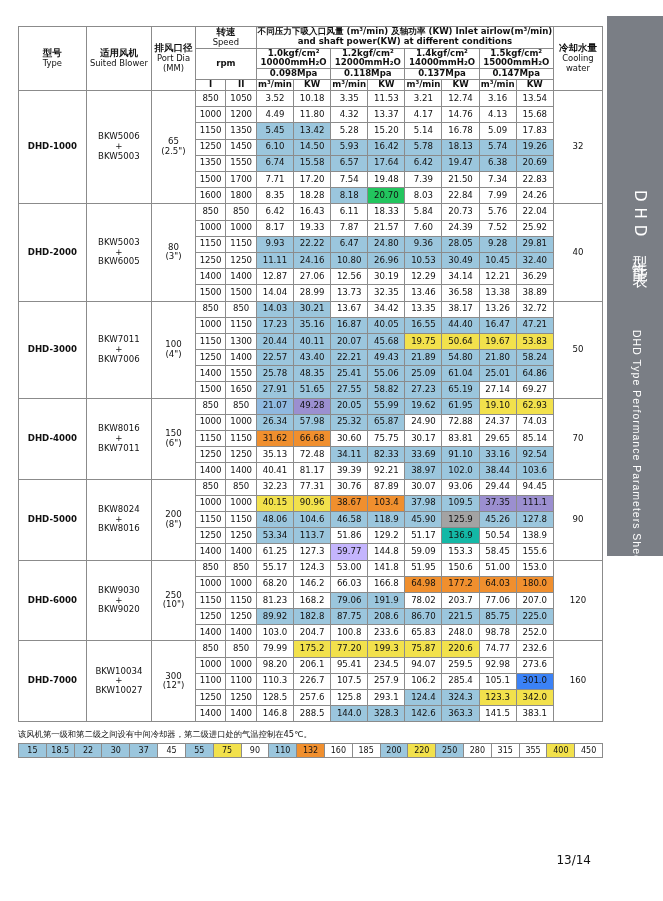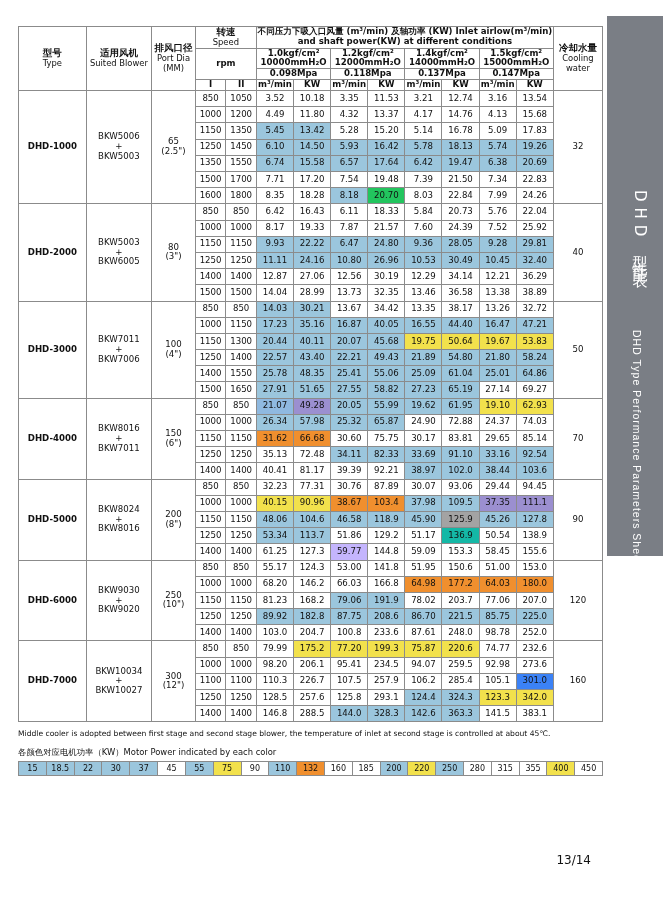--- a/index.html
+++ b/index.html
@@ -575,21 +575,21 @@
             <td style="background:#9bc6dd">85.75</td>
             <td style="background:#9bc6dd">225.0</td>
           </tr>
           <tr class="datarow">
             <td class="rpm">1400</td>
             <td class="rpm">1400</td>
             <td style="background:#ffffff">103.0</td>
             <td style="background:#ffffff">204.7</td>
             <td style="background:#ffffff">100.8</td>
             <td style="background:#ffffff">233.6</td>
-            <td style="background:#ffffff">87.61</td>
+            <td style="background:#ffffff">65.83</td>
             <td style="background:#ffffff">248.0</td>
             <td style="background:#ffffff">98.78</td>
             <td style="background:#ffffff">252.0</td>
           </tr>
           <tr class="datarow">
             <td rowspan="5" class="model-cell">DHD-7000</td>
             <td rowspan="5" class="blower-cell">BKW10034<br>+<br>BKW10027</td>
             <td rowspan="5" class="port-cell">300<br>(12")</td>
             <td class="rpm">850</td>
             <td class="rpm">850</td>
@@ -648,24 +648,23 @@
             <td style="background:#9bc6dd">328.3</td>
             <td style="background:#9bc6dd">142.6</td>
             <td style="background:#9bc6dd">363.3</td>
             <td style="background:#ffffff">141.5</td>
             <td style="background:#ffffff">383.1</td>
           </tr>
         </tbody>
     </table>
 
     <div class="note">
-      <div class="en">Middle cooler is adopted between first stage and second stage blower, the temperature of inlet at second stage is controlled at about 45℃.</div>
+      <div>该风机第一级和第二级之间设有中间冷却器，第二级进口处的气温控制在45℃。</div>
     </div>
 
-    <div class="legend-title">各颜色对应电机功率（KW）Motor Power indicated by each color</div>
     <div class="legend" id="legend-host">
         <div class="sw" style="background:#9bc6dd">15</div>
         <div class="sw" style="background:#9bc6dd">18.5</div>
         <div class="sw" style="background:#9bc6dd">22</div>
         <div class="sw" style="background:#9bc6dd">30</div>
         <div class="sw" style="background:#9bc6dd">37</div>
         <div class="sw" style="background:#ffffff">45</div>
         <div class="sw" style="background:#9bc6dd">55</div>
         <div class="sw" style="background:#f2e14c">75</div>
         <div class="sw" style="background:#ffffff">90</div>

